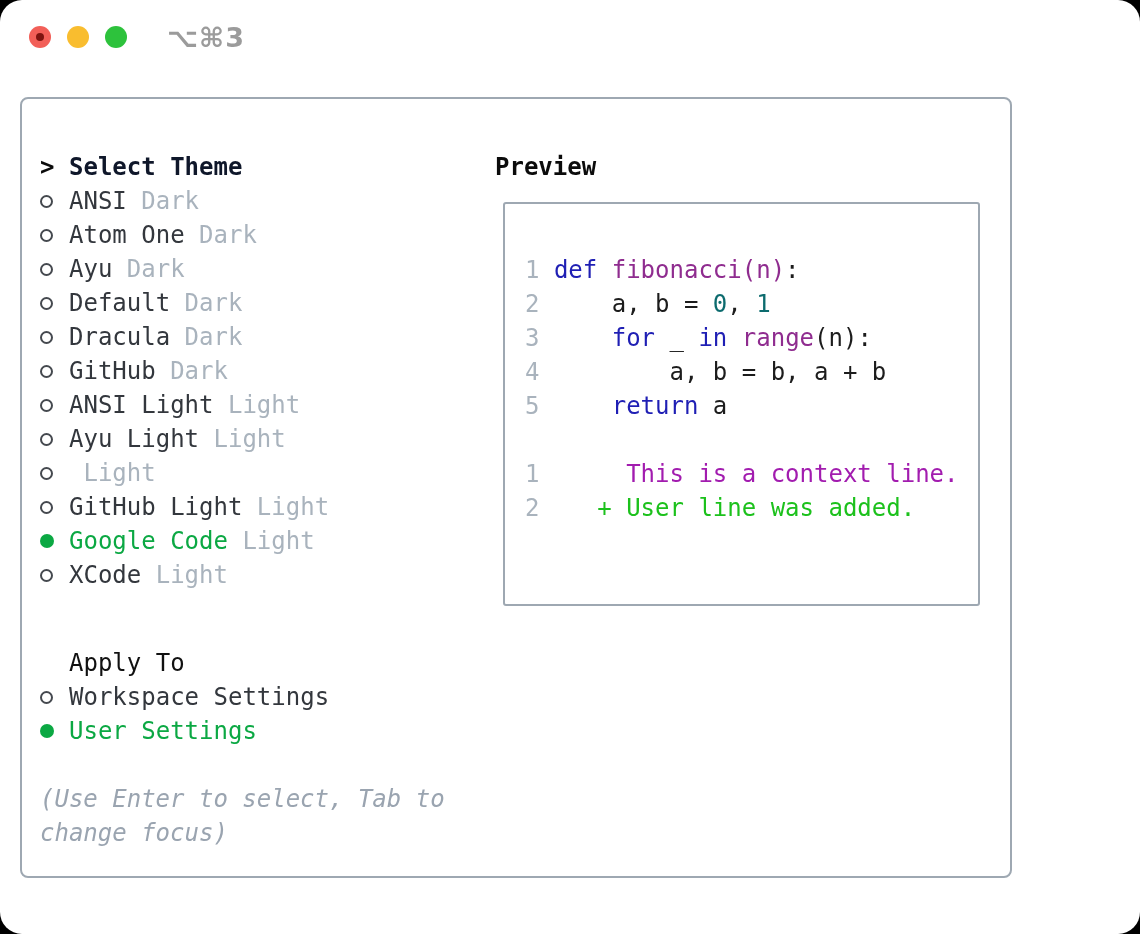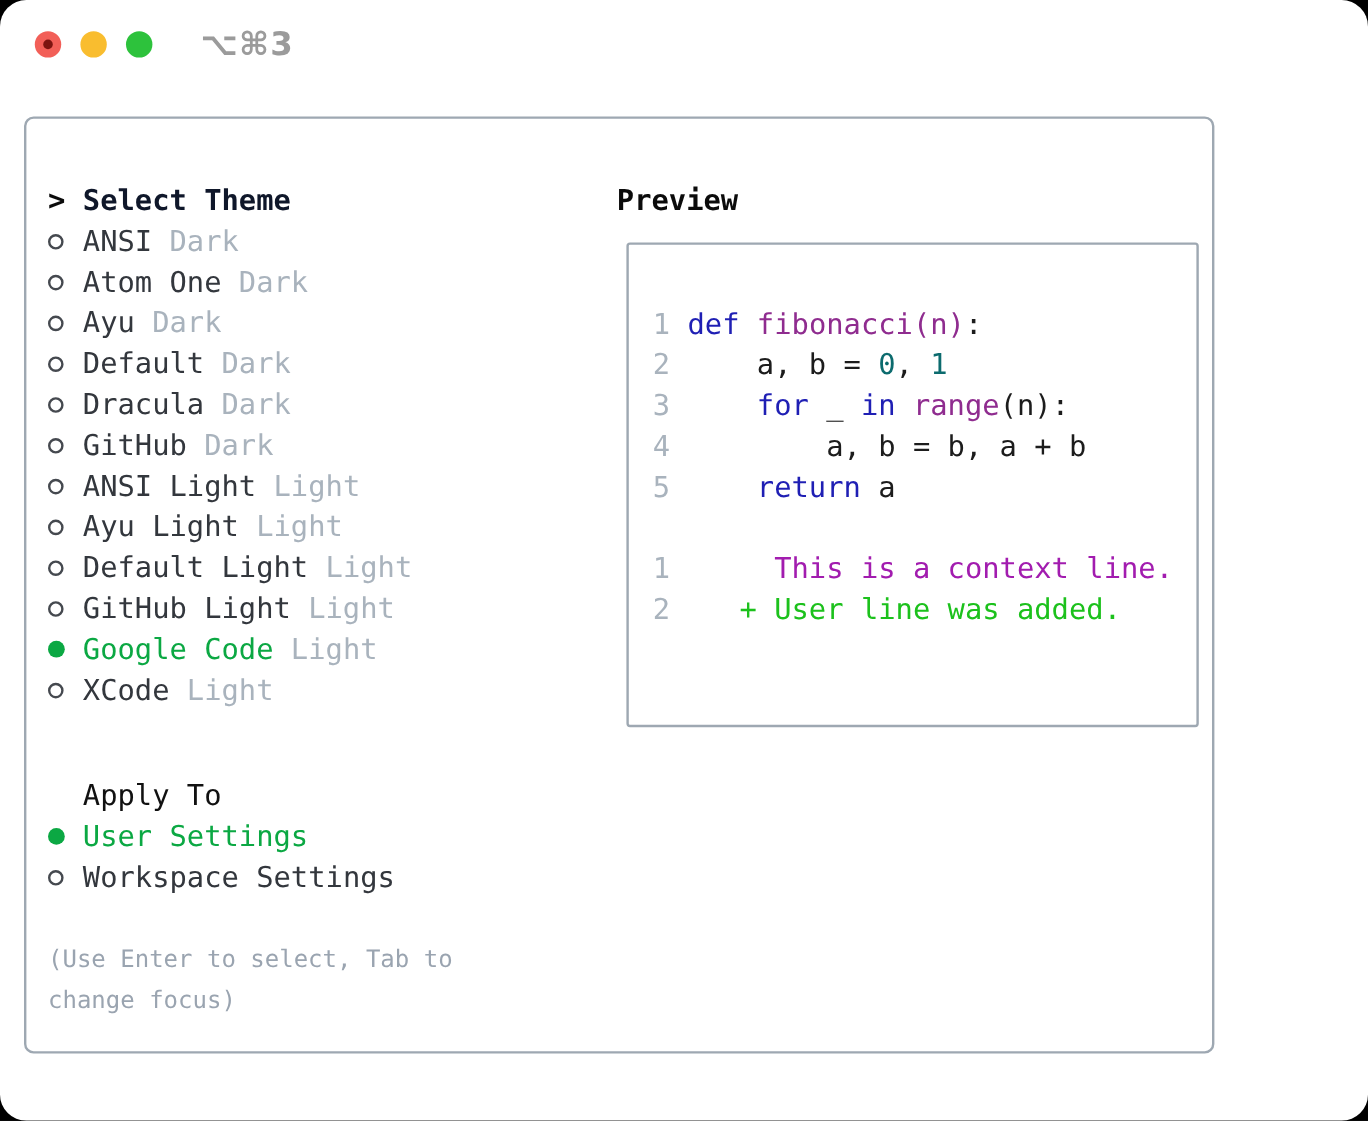--- a/index.html
+++ b/index.html
@@ -44,25 +44,25 @@
   .dot { width: 13px; height: 13px; border-radius: 50%; border: 2px solid #45494f; }
   .dot.selected { border: none; background: #0ba843; width: 14px; height: 14px; }
   .hdr { font-weight: bold; color: #0f172a; }
   .label { white-space: pre; }
   .label.green { color: #0ba843; }
   .suffix { color: #a9b3bd; margin-left: 1ch; white-space: pre; }
   .apply-section { margin-top: 54px; }
   .apply-hdr { color: #111; }
   .hint {
     margin-top: 34px; width: 30ch;
-    font-size: 20px; line-height: 34px; color: #9aa4b0;
+    font-size: 24px; line-height: 34px; color: #9aa4b0; font-style: italic;
   }
 
   
-  .previewcol { position: absolute; left: 492px; top: 51px; }
+  .previewcol { position: absolute; left: 473px; top: 51px; }
   .preview-hdr { height: 34px; line-height: 34px; font-size: 24px; font-weight: bold; color: #0b0b0b; }
   .preview-box {
     margin-left: 8px; margin-top: 18px;
     width: 477px; height: 404px;
     border: 2px solid #9ea8b2; border-radius: 3px;
     padding: 49px 0 0 20px; overflow: hidden;
   }
   .code-line { height: 34px; line-height: 34px; font-size: 24px; white-space: pre; }
   .tok-lineno   { color: #a9b3bd; }
   .tok-plain    { color: #1c1c1c; }
@@ -149,21 +149,20 @@
             <span class="marker">
               <span class="dot"></span>
             </span>
             <span class="label">Ayu Light</span>
             <span class="suffix">Light</span>
           </div>
           <div class="row">
             <span class="marker">
               <span class="dot"></span>
             </span>
-            <span class="label">Default Light</span>
             <span class="suffix">Light</span>
           </div>
           <div class="row">
             <span class="marker">
               <span class="dot"></span>
             </span>
             <span class="label">GitHub Light</span>
             <span class="suffix">Light</span>
           </div>
           <div class="row">
@@ -183,29 +182,29 @@
         </div>
 
       <div class="apply-section">
         <div class="row">
           <span class="marker"></span>
           <span class="label apply-hdr">Apply To</span>
         </div>
         <div id="apply-list">
             <div class="row">
               <span class="marker">
+                <span class="dot"></span>
+              </span>
+              <span class="label">Workspace Settings</span>
+            </div>
+            <div class="row">
+              <span class="marker">
                 <span class="dot selected"></span>
               </span>
               <span class="label green">User Settings</span>
-            </div>
-            <div class="row">
-              <span class="marker">
-                <span class="dot"></span>
-              </span>
-              <span class="label">Workspace Settings</span>
             </div>
           </div>
       </div>
 
       <div class="hint">(Use Enter to select, Tab to change focus)</div>
     </div>
 
     <div class="previewcol">
       <div class="preview-hdr">Preview</div>
       <div class="preview-box" id="code-box">

